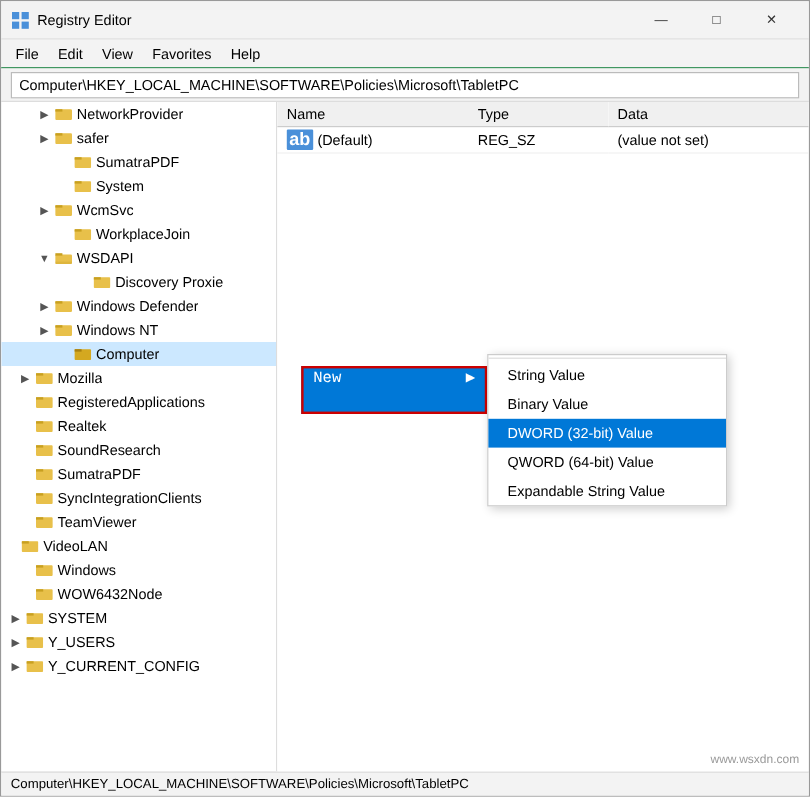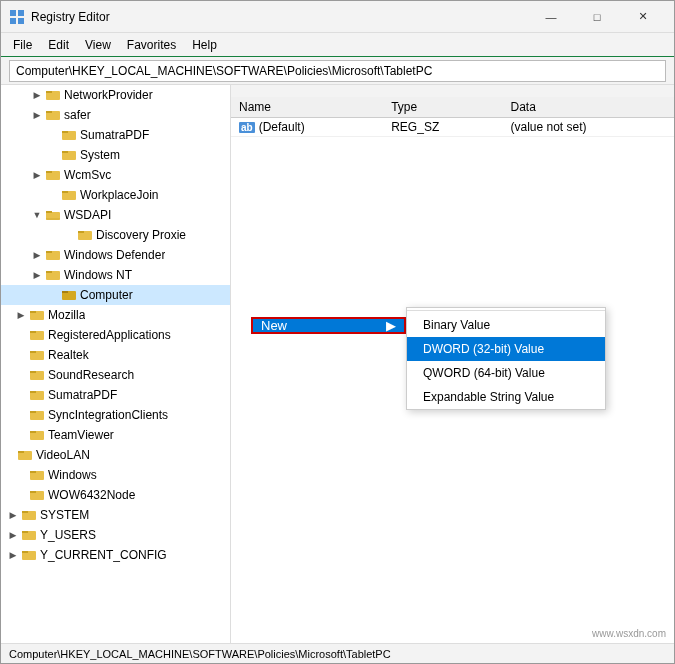--- a/index.html
+++ b/index.html
@@ -155,21 +155,20 @@
       overflow: hidden;
       text-overflow: ellipsis;
     }
 
     
     .right-panel {
       flex: 1;
       background: white;
       overflow: auto;
       position: relative;
-      margin-top: 12px;
     }
 
     
     .registry-table {
       width: 100%;
       border-collapse: collapse;
       font-size: 12px;
     }
     .registry-table th {
       background: #f0f0f0;
@@ -182,21 +181,21 @@
       z-index: 1;
     }
     .registry-table td {
       padding: 2px 8px;
       border-bottom: 1px solid #f0f0f0;
     }
     .ab-icon {
       display: inline-block;
       background: #4a90d9;
       color: white;
-      font-size: 10px;
+      font-size: 15px;
       padding: 0 2px;
       border-radius: 1px;
       margin-right: 4px;
       font-weight: bold;
     }
 
     
     .context-menu-overlay {
       position: absolute;
       left: 0;
@@ -204,30 +203,30 @@
       width: 100%;
       height: 100%;
       pointer-events: none;
     }
 
     .new-button-highlight {
       position: absolute;
       left: 20px;
       top: 220px;
       width: 155px;
-      height: 17px;
+      height: 40px;
       background: #0078d7;
       border: 2px solid #cc0000;
       display: flex;
-      align-items: center;
       justify-content: space-between;
       padding: 0 8px;
       cursor: pointer;
       pointer-events: all;
       z-index: 10;
+      font-family: Liberation Mono, monospace;
     }
     .new-button-highlight span {
       color: white;
       font-size: 13px;
       font-weight: 500;
     }
     .new-button-arrow {
       color: white;
       font-size: 10px;
     }
@@ -590,20 +589,21 @@
 
       <div class="context-menu-overlay">
 
         <div class="new-button-highlight">
           <span>New</span>
           <span class="new-button-arrow">▶</span>
         </div>
 
         <div class="submenu">
           <div class="submenu-divider"></div>
+          <div class="submenu-item">String Value</div>
           <div class="submenu-item">Binary Value</div>
           <div class="submenu-item highlighted">DWORD (32-bit) Value</div>
           <div class="submenu-item">QWORD (64-bit) Value</div>
           <div class="submenu-item">Expandable String Value</div>
         </div>
 
         <div class="watermark">www.wsxdn.com</div>
       </div>
     </div>
 

